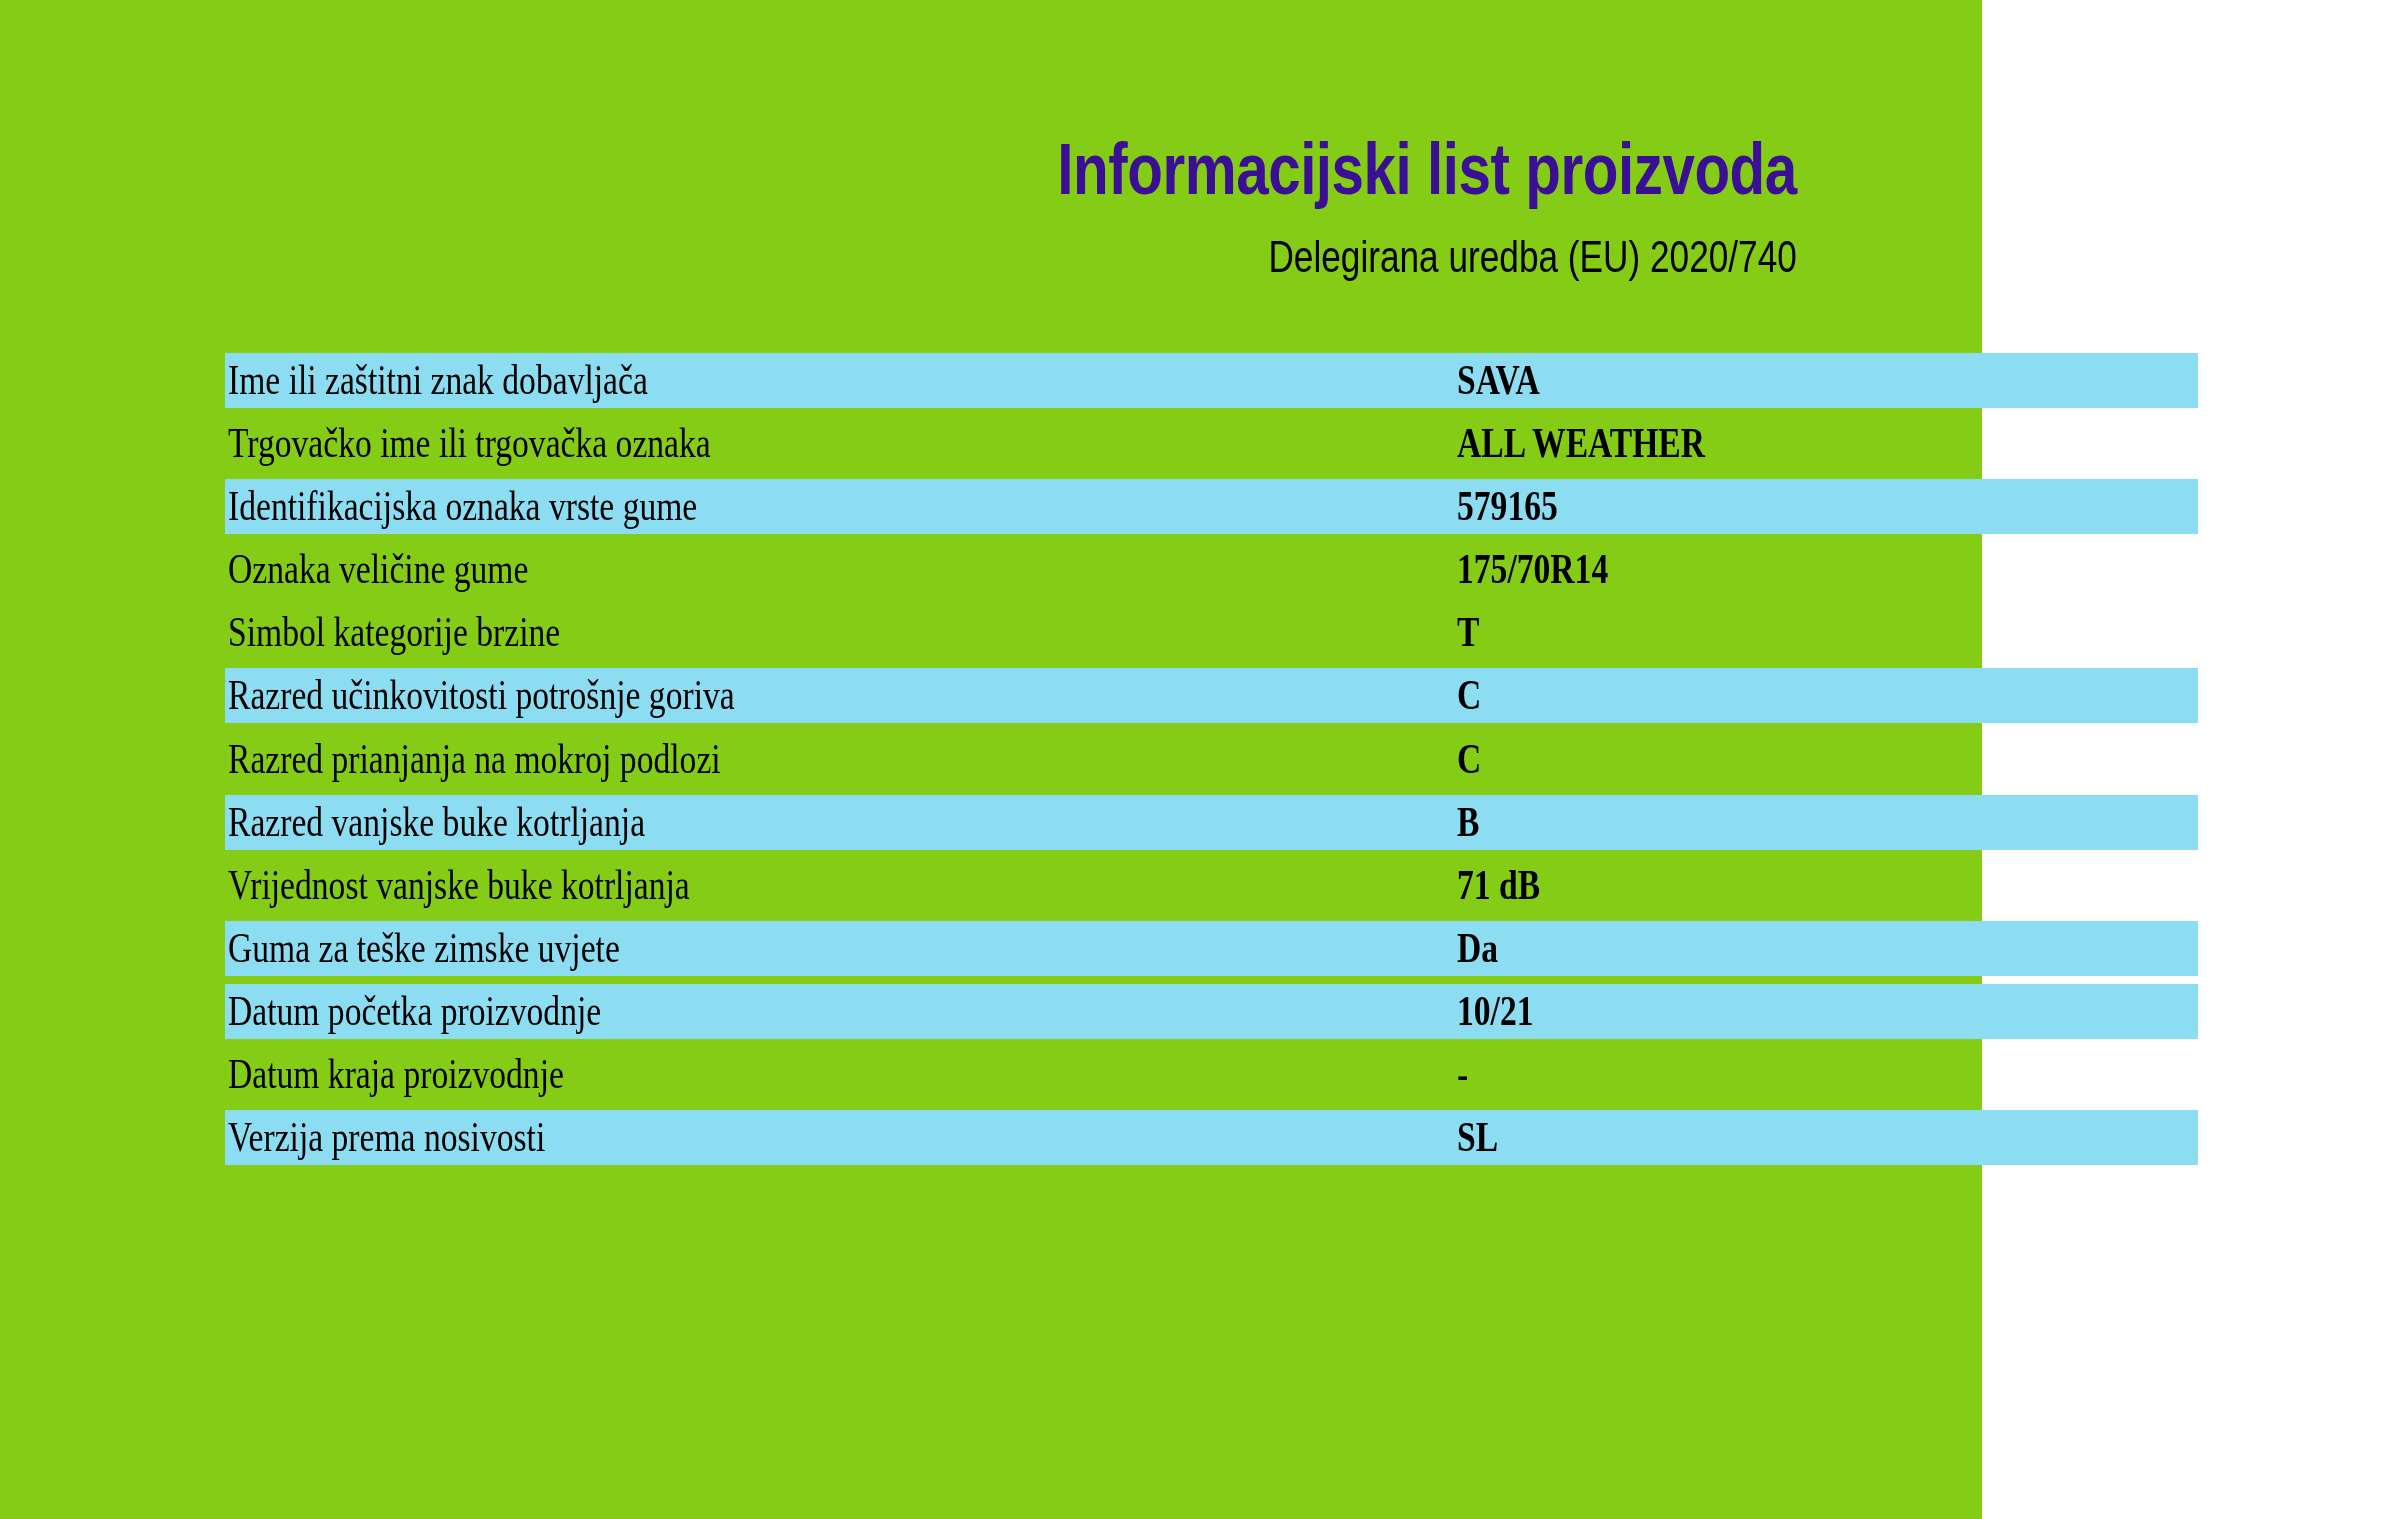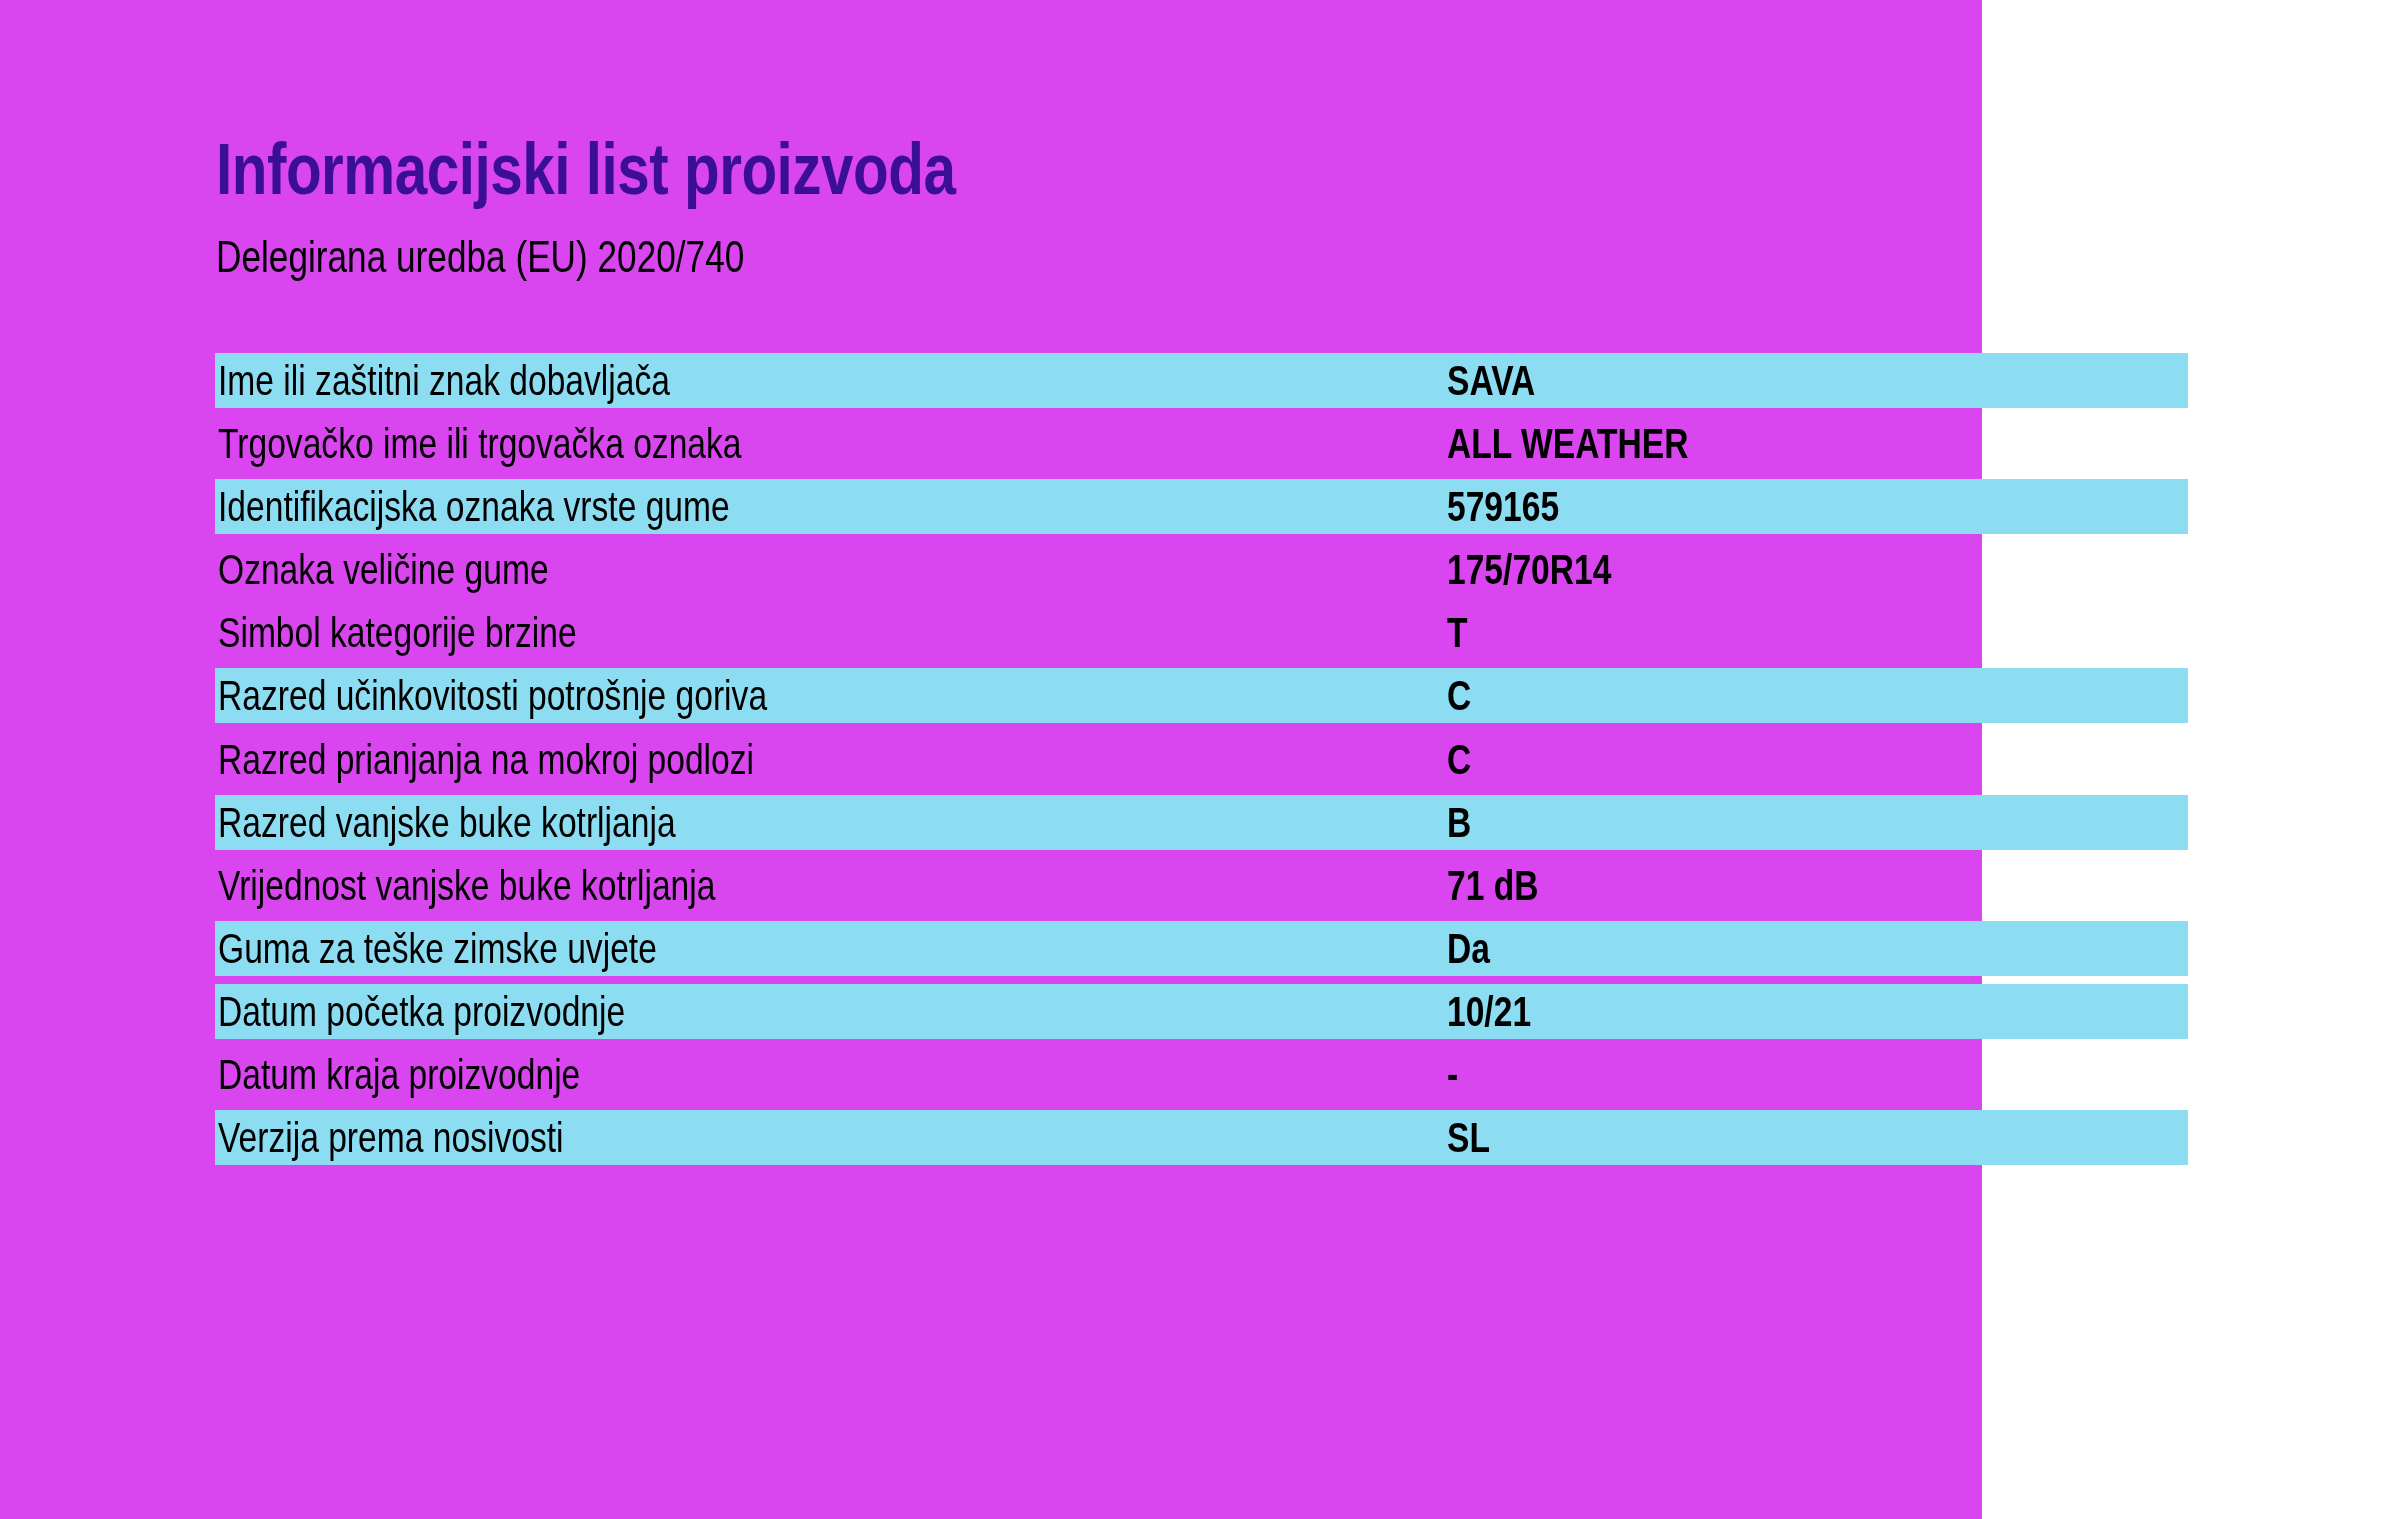--- a/index.html
+++ b/index.html
@@ -12,21 +12,22 @@
     height: 1520px;
     font-family: "Liberation Sans", "DejaVu Sans", sans-serif;
     -webkit-font-smoothing: antialiased;
     overflow: hidden;
   }
 
   #sheet {
     position: relative;
     width: 1982px;
     height: 1520px;
-    background: #d946ef;
+    background: #84cc16;
+    text-align: right;
   }
 
   
   #header {
     position: absolute;
     left: 216px;
     top: 132px;
     width: 1976px;
   }
 
@@ -50,23 +51,24 @@
     margin: 0;
     padding-top: 30px;
     white-space: nowrap;
     transform: scaleX(0.80);
     transform-origin: left top;
   }
 
   
   #spec-table {
     position: absolute;
-    left: 215px;
+    left: 225px;
     top: 353px;
     width: 1973px;
+    font-family: Liberation Serif, serif;
   }
 
   .spec-row {
     position: relative;
     height: 55px;
     margin-bottom: 8.1px;
     background: transparent;
     box-sizing: border-box;
   }
   .spec-row.band {

